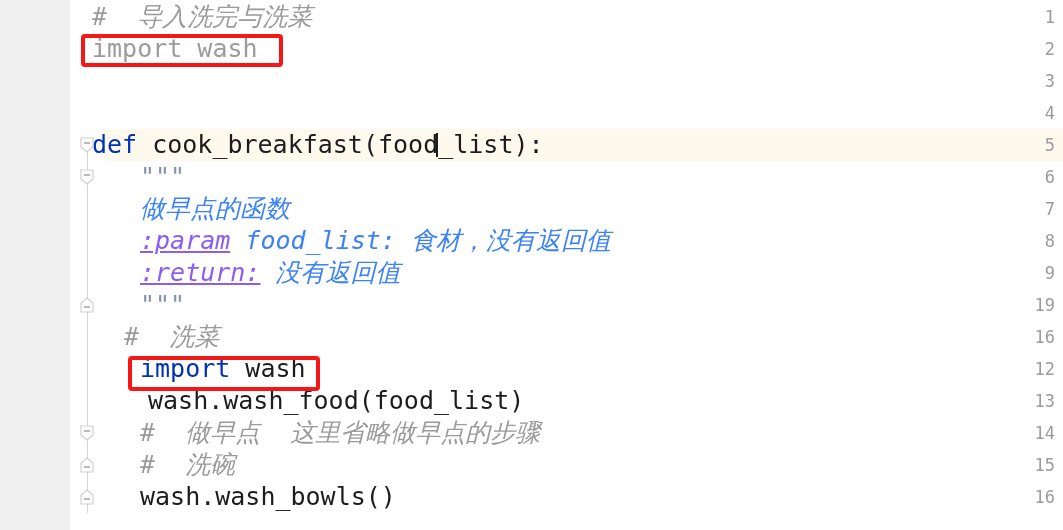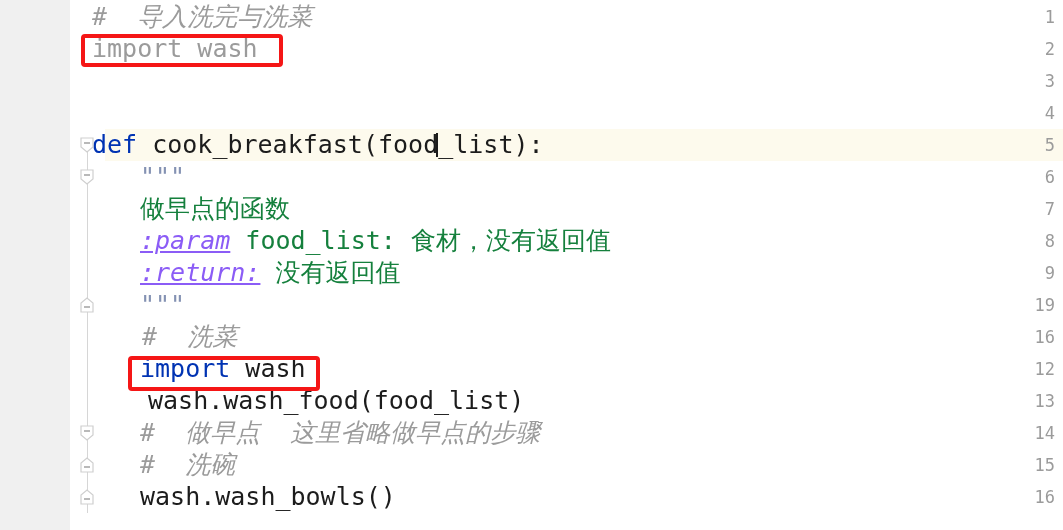--- a/index.html
+++ b/index.html
@@ -119,21 +119,21 @@
     font-family: "DejaVu Sans Mono", monospace;
     font-size: 25px;
     letter-spacing: 0px;
     z-index: 5;
   }
   .tok { font-family: "DejaVu Sans Mono", monospace; }
   .kw      { color: #0033b3; }
   .plain   { color: #1c1c1c; }
   .gray    { color: #9b9b9b; }
   .comment { color: #9b9b9b; font-style: italic; }
-  .doc     { color: #15803d; }
+  .doc     { color: #3b82f6; font-style: italic; }
   .doctag  { color: #8b5cf6; font-style: italic; text-decoration: underline; }
   .docq    { color: #8492b3; }
 
   
   .caret {
     position: absolute;
     width: 2px;
     height: 24px;
     background: #1c1c1c;
     z-index: 8;
@@ -220,21 +220,21 @@
       <div class="line" style="top: 1px; left: 92px;"><span class="tok comment">#  导入洗完与洗菜</span></div>
       <div class="line" style="top: 33px; left: 92px;"><span class="tok gray">import wash</span></div>
       <div class="line" style="top: 65px; left: 92px;"><span class="tok plain"></span></div>
       <div class="line" style="top: 97px; left: 92px;"><span class="tok plain"></span></div>
       <div class="line" style="top: 129px; left: 92px;"><span class="tok kw">def</span><span class="tok plain"> cook_breakfast(food_list):</span></div>
       <div class="line" style="top: 161px; left: 140px;"><span class="tok docq">"""</span></div>
       <div class="line" style="top: 193px; left: 140px;"><span class="tok doc">做早点的函数</span></div>
       <div class="line" style="top: 225px; left: 140px;"><span class="tok doctag">:param</span><span class="tok doc"> food_list:</span><span class="tok doc"> 食材，没有返回值</span></div>
       <div class="line" style="top: 257px; left: 140px;"><span class="tok doctag">:return:</span><span class="tok doc"> 没有返回值</span></div>
       <div class="line" style="top: 289px; left: 140px;"><span class="tok docq">"""</span></div>
-      <div class="line" style="top: 321px; left: 142px;"><span class="tok comment">#  洗菜</span></div>
+      <div class="line" style="top: 321px; left: 124px;"><span class="tok comment">#  洗菜</span></div>
       <div class="line" style="top: 353px; left: 140px;"><span class="tok kw">import</span><span class="tok plain"> wash</span></div>
       <div class="line" style="top: 385px; left: 148px;"><span class="tok plain">wash.wash_food(food_list)</span></div>
       <div class="line" style="top: 417px; left: 140px;"><span class="tok comment">#  做早点  这里省略做早点的步骤</span></div>
       <div class="line" style="top: 449px; left: 140px;"><span class="tok comment">#  洗碗</span></div>
       <div class="line" style="top: 481px; left: 140px;"><span class="tok plain">wash.wash_bowls()</span></div>
       <div class="caret" style="left: 435.5px; top: 133px;"></div>
       <div class="annot-mark" style="top: 2px; height: 12px; background: rgb(106, 143, 216);"></div>
       <div class="annot-mark" style="top: 455px; height: 26px; background: rgb(176, 176, 176);"></div>
       <div class="redbox" style="left: 81px; top: 34px; width: 202px; height: 33px; border-color: rgb(245, 22, 22);"></div>
       <div class="redbox" style="left: 128px; top: 356px; width: 192px; height: 35px; border-color: rgb(245, 22, 22);"></div>

